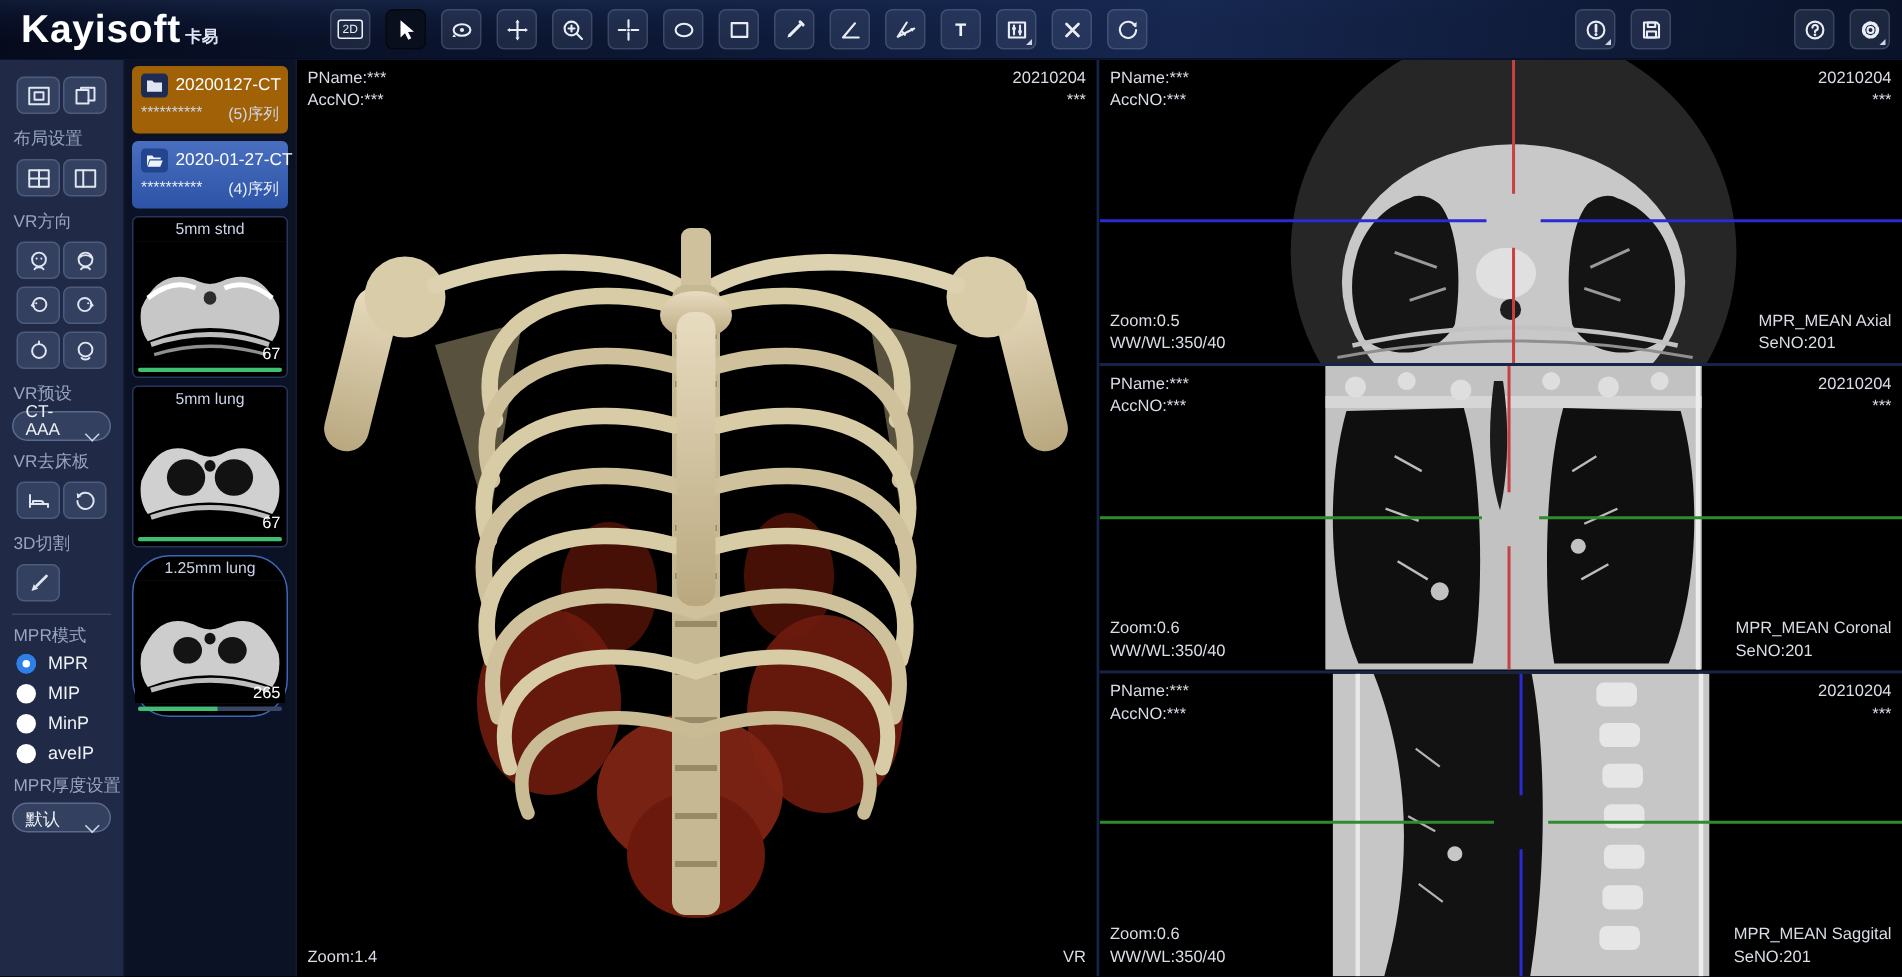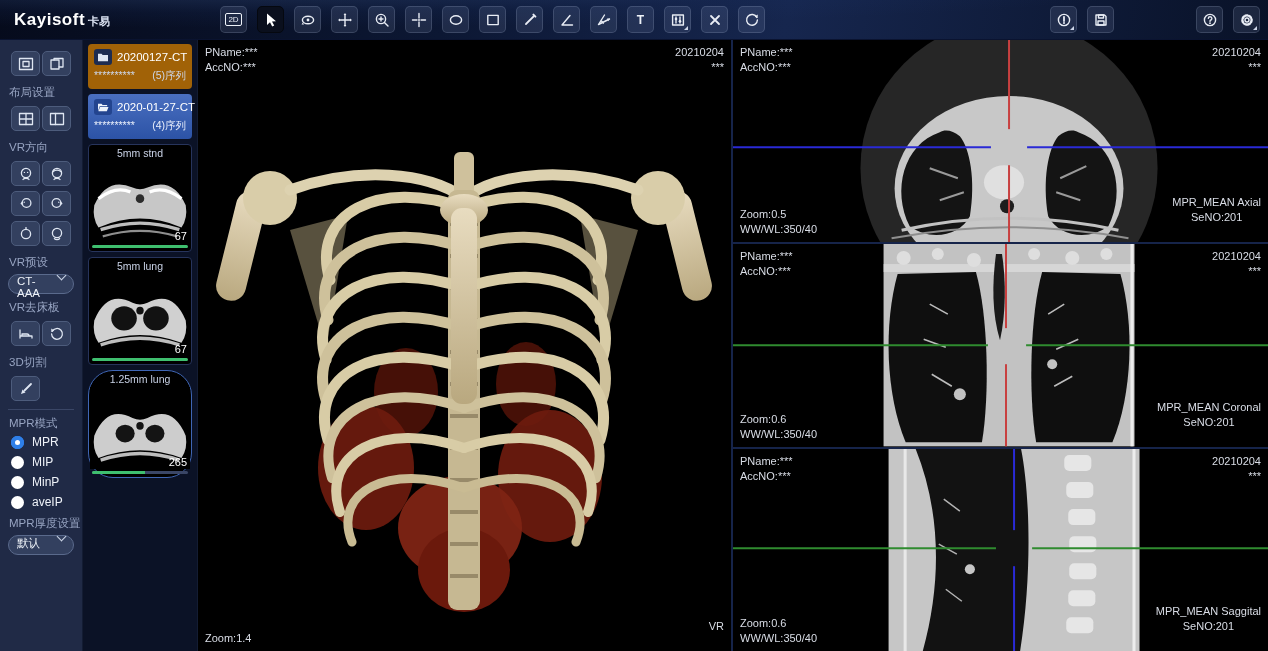--- a/index.html
+++ b/index.html
@@ -9,21 +9,21 @@
 
   
   #topbar{
     height:40px; flex:0 0 40px; display:flex; align-items:center; position:relative;
     background:
       radial-gradient(120% 180% at 18% -40%, rgba(90,130,200,.28) 0%, rgba(30,55,110,.15) 40%, rgba(0,0,0,0) 62%),
       linear-gradient(100deg,#060b1c 0%,#0c1733 35%,#16264e 62%,#091228 100%);
     border-bottom:1px solid #0a1330;
   }
   #logo{ width:200px; padding-left:14px; display:flex; align-items:baseline; gap:3px; }
-  #logo .main{ font-size:17px; font-weight:bold; letter-spacing:.5px; color:#fff; }
+  #logo .main{ font-size:26px; font-weight:bold; letter-spacing:.5px; color:#fff; }
   #logo .sub{ font-size:11px; color:#dfe6f5; font-weight:bold; }
   .tb-group{ display:flex; align-items:center; gap:10px; }
   #tb-left{ margin-left:20px; }
   #tb-mid{ margin-left:285px; }
   #tb-right{ margin-left:auto; margin-right:8px; }
   .tb-btn{
     width:27px;height:27px;border-radius:5px;display:flex;align-items:center;justify-content:center;
     background:rgba(160,180,220,.13); border:1px solid rgba(190,205,235,.18); cursor:pointer; position:relative;
     color:#e9edf5;
   }
@@ -40,21 +40,21 @@
   #sidebar{ width:83px; flex:0 0 83px; background:#202a46; border-right:1px solid #131c33; padding-top:6px; overflow:hidden; }
   .sb-row{ display:flex; justify-content:space-between; padding:0 11px; margin:5px 0; }
   .sb-btn{
     width:29px;height:25px;border-radius:5px;display:flex;align-items:center;justify-content:center;
     background:#33405f;border:1px solid #4d5c7c;cursor:pointer;
   }
   .sb-btn svg{ stroke:#dfe6f2; fill:none; stroke-width:1.3; stroke-linecap:round; stroke-linejoin:round; }
   .sb-label{ color:#97a4c2; font-size:11.5px; padding:4px 0 1px 9px; }
   .sb-select{
     margin:3px 8px 2px 8px; height:20px; border-radius:11px; background:#33405f; border:1px solid #5a6a8c;
-    display:flex; align-items:flex-start; justify-content:space-between; padding:0 8px; cursor:pointer; color:#eef2f8; font-size:11.5px;
+    display:flex; align-items:flex-end; justify-content:space-between; padding:0 8px; cursor:pointer; color:#eef2f8; font-size:11.5px;
   }
   .chev{ width:7px;height:7px;border-right:1.5px solid #cdd6e8;border-bottom:1.5px solid #cdd6e8;transform:rotate(45deg);margin-top:-3px; }
   .sb-div{ height:1px; background:#3a4666; margin:8px 8px 2px 8px; }
   .radio-row{ display:flex; align-items:center; gap:8px; padding:3px 0 3px 11px; cursor:pointer; }
   .radio{ width:13px;height:13px;border-radius:50%;background:#fff; flex:0 0 13px; }
   .radio.checked{ background:#2f7fe8; box-shadow:inset 0 0 0 3px #2f7fe8, inset 0 0 0 8px #2f7fe8; position:relative; }
   .radio.checked::after{ content:""; position:absolute; left:4px; top:4px; width:5px; height:5px; border-radius:50%; background:#fff; }
   .radio-label{ color:#eef2f8; font-size:12px; }
 
   
@@ -76,21 +76,21 @@
   .thumb-bar{ height:3px; margin:2px 2px 0 2px; background:#3a4666; border-radius:2px; overflow:hidden; }
   .thumb-bar i{ display:block; height:100%; background:#3fbf6f; }
 
   
   #vrview{ flex:1; position:relative; background:#000; border-right:2px solid #16244a; overflow:hidden; }
   #vrview svg{ position:absolute; left:0; top:0; width:100%; height:100%; }
   .ovl{ position:absolute; font-size:11px; color:#d9dde6; line-height:15px; z-index:3; }
   .ovl.tl{ left:7px; top:5px; }
   .ovl.tr{ right:7px; top:5px; text-align:right; }
   .ovl.bl{ left:7px; bottom:5px; }
-  .ovl.br{ right:7px; bottom:17px; text-align:center; }
+  .ovl.br{ right:7px; bottom:5px; text-align:left; }
 
   #mprcol{ width:535px; flex:0 0 535px; display:flex; flex-direction:column; background:#16244a; gap:2px; }
   .mpr-panel{ position:relative; flex:1; background:#000; overflow:hidden; }
   .mpr-panel svg{ position:absolute; left:0; top:0; width:100%; height:100%; }
 </style>
 </head>
 <body>
 
 <div id="app">
 

